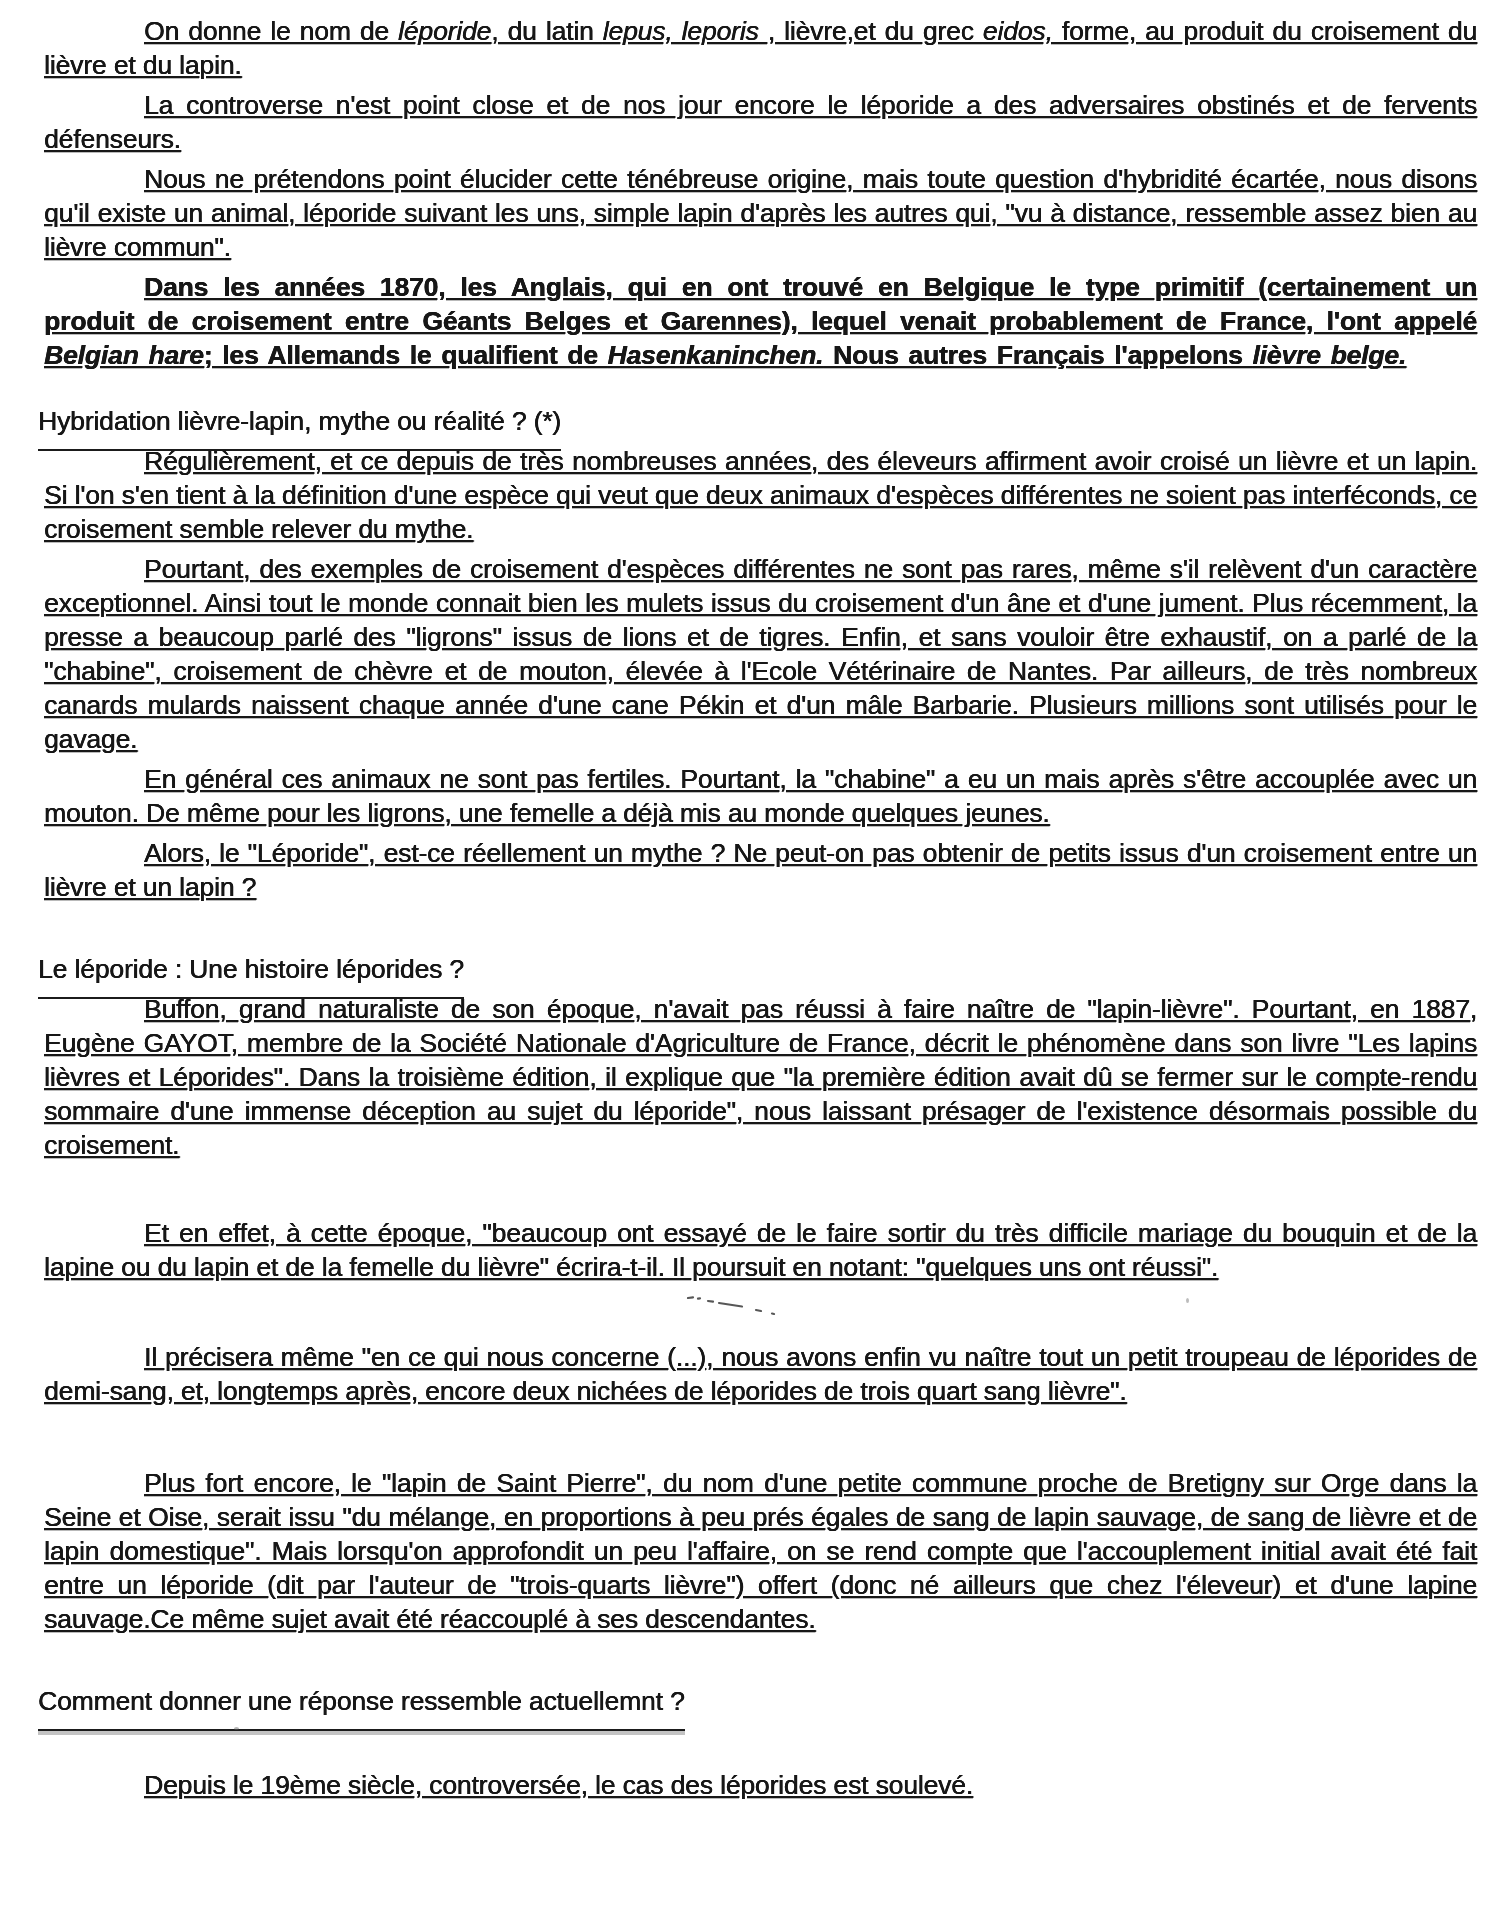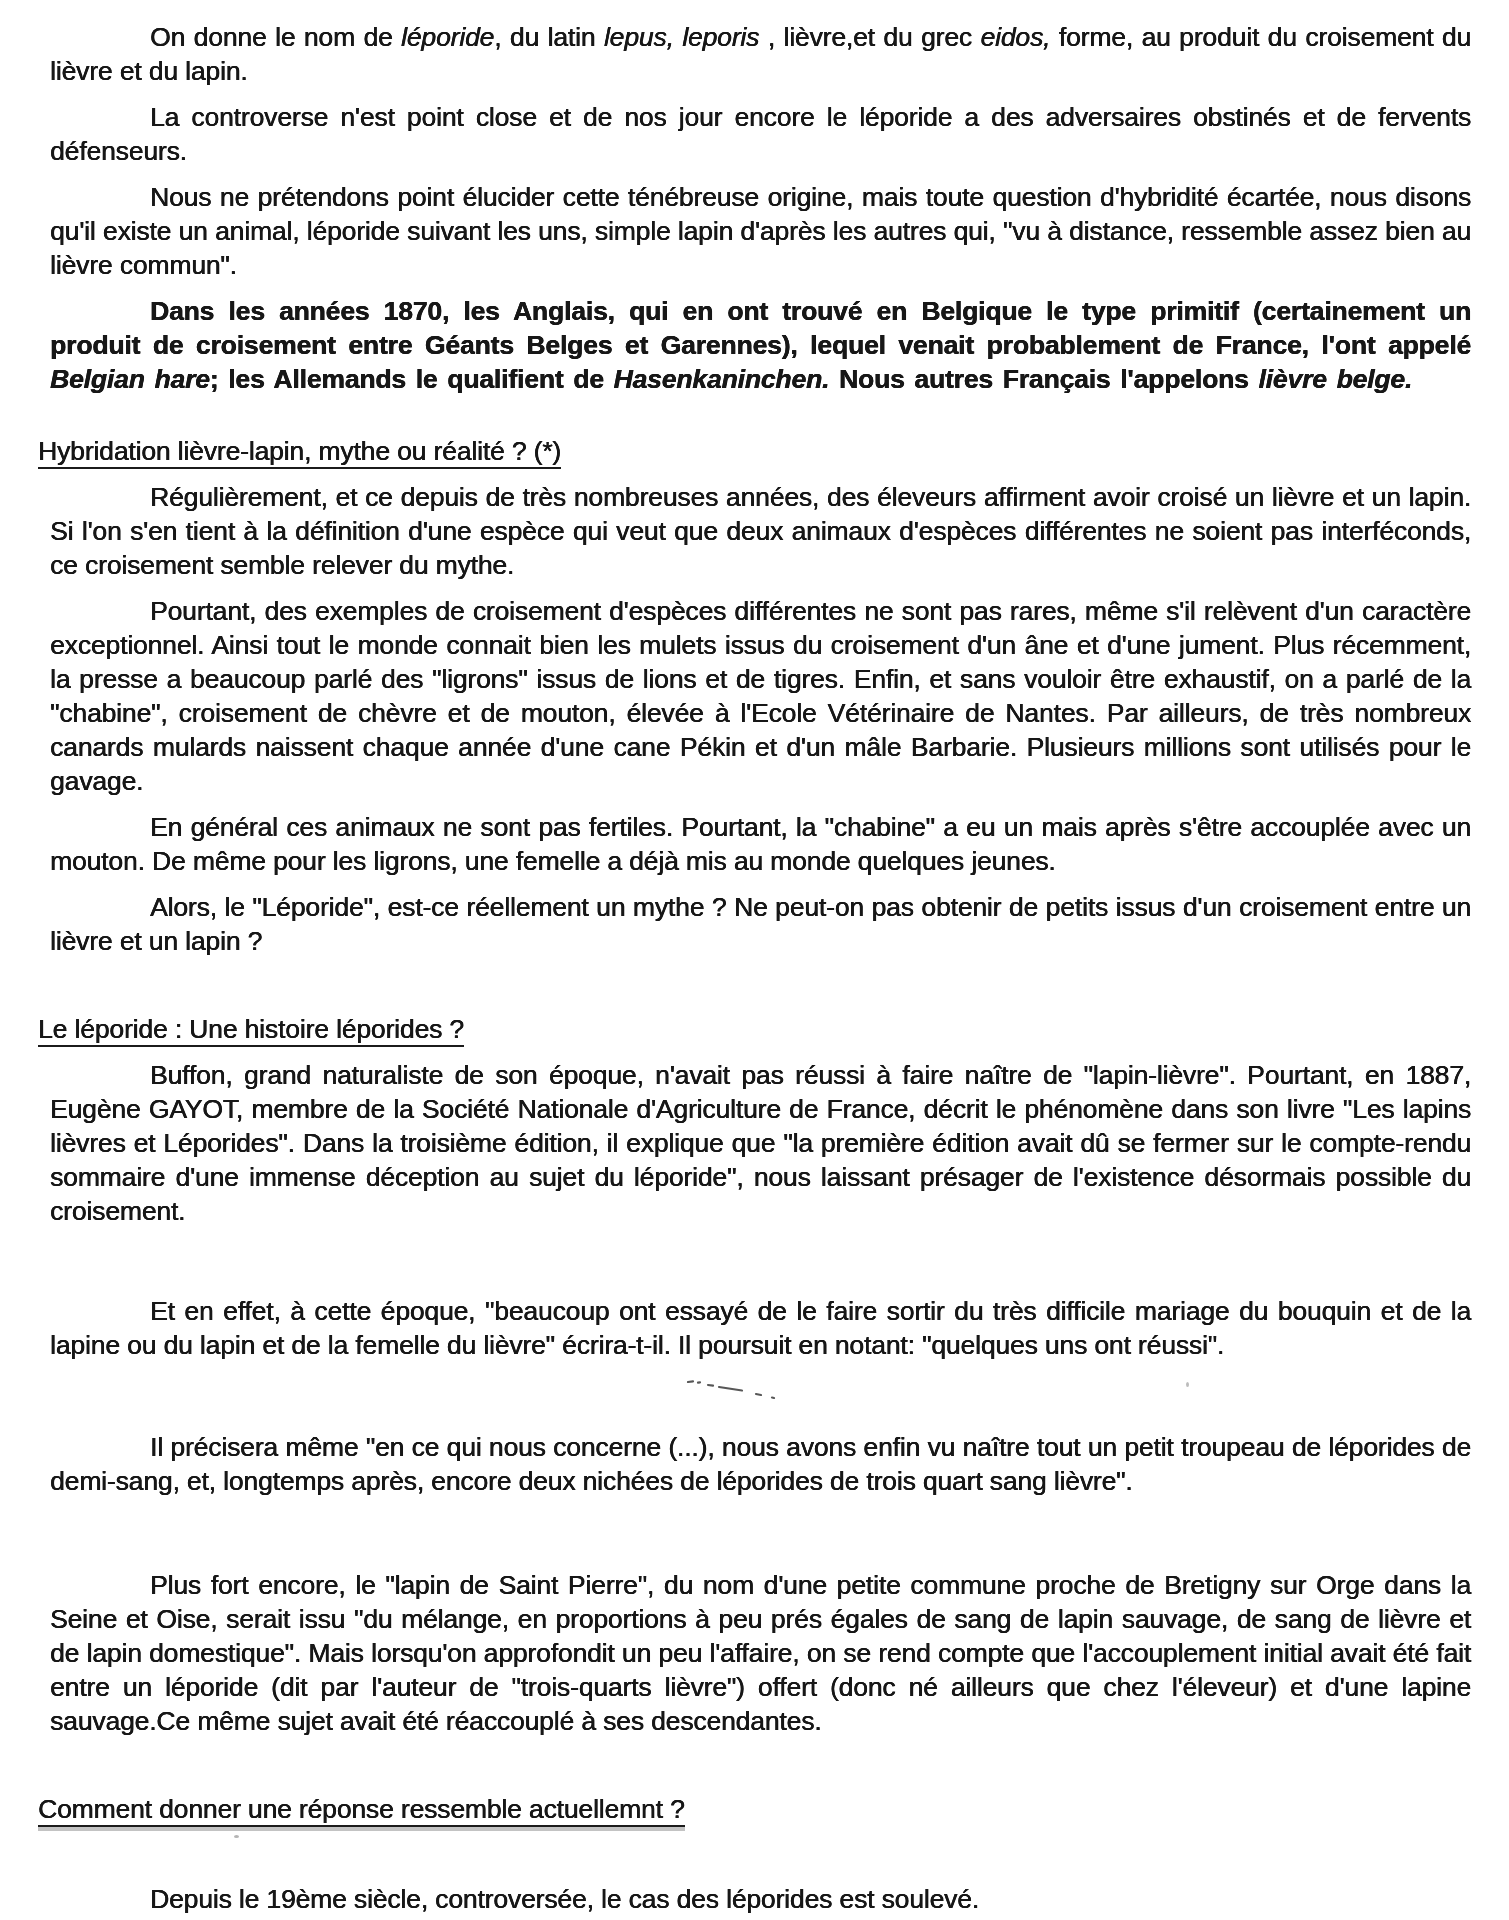--- a/index.html
+++ b/index.html
@@ -15,37 +15,38 @@
     font-family: "Liberation Sans", "DejaVu Sans", sans-serif;
     font-size: 26.5px;
     line-height: 34px;
     letter-spacing: -0.15px;
     color: #171717;
     
     text-shadow: 0.45px 0 0 currentColor, 0 0.3px 0 currentColor;
   }
 
   .para {
-    margin: 12px;
+    margin: 6px;
     text-align: justify;
     text-indent: 100px;
     hyphens: none;
+    text-decoration: underline;
   }
   .para.last-short { text-align: left; }
 
   .bold-para { font-weight: 700; word-spacing: 2.5px; }
 
   .heading {
     margin: 0;
     text-align: left;
     text-indent: 0;
   }
   .heading .u {
     border-bottom: 2.5px solid #1b1b1b;
-    padding-bottom: 1px;
+    padding-bottom: 13px;
   }
   .heading.double-rule .u {
     box-shadow: 0 4px 0 rgba(40, 40, 40, 0.28);
   }
 
   .it { font-style: italic; }
 
   .gap { position: relative; }
   .gap.g-before-h1 { height: 26px; }
   .gap.g-before-h2 { height: 42px; }

